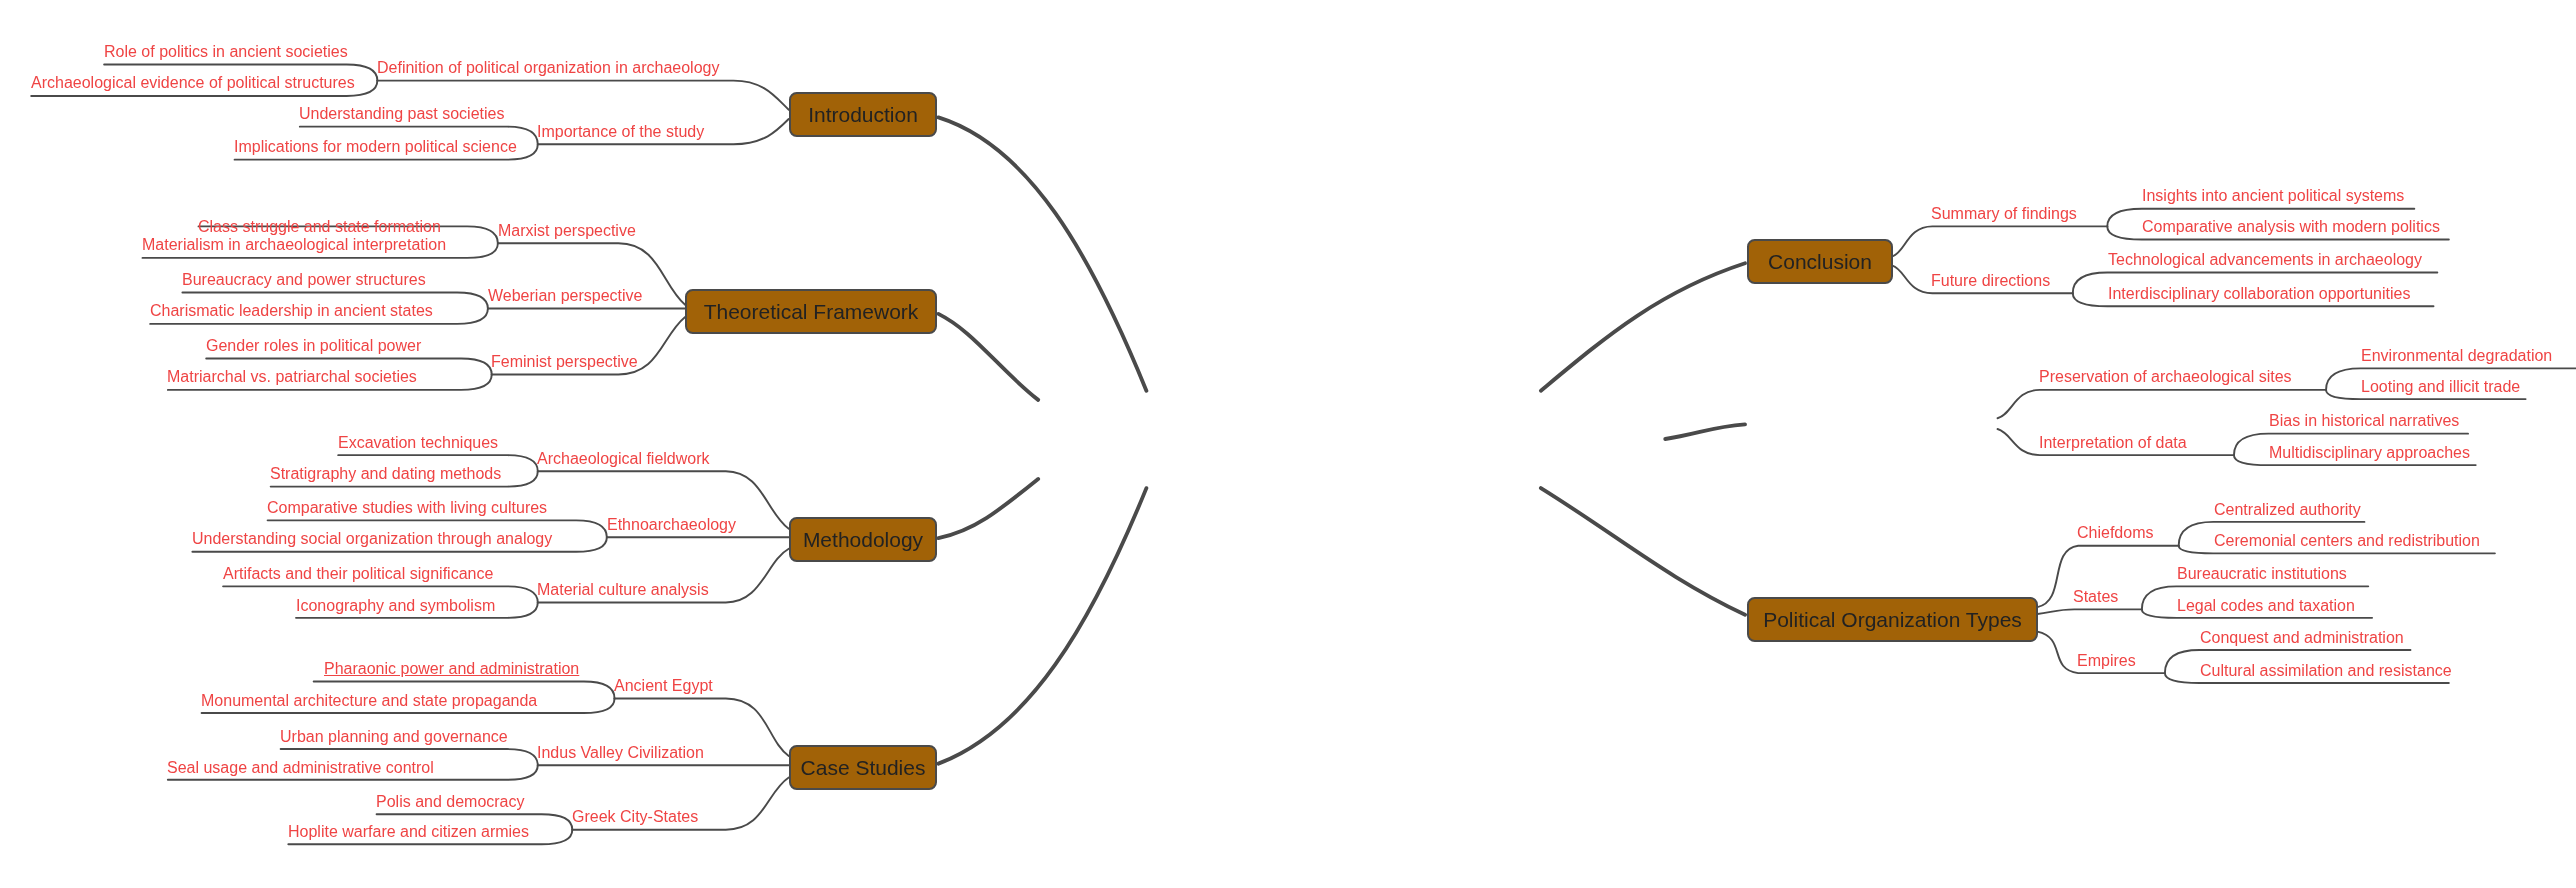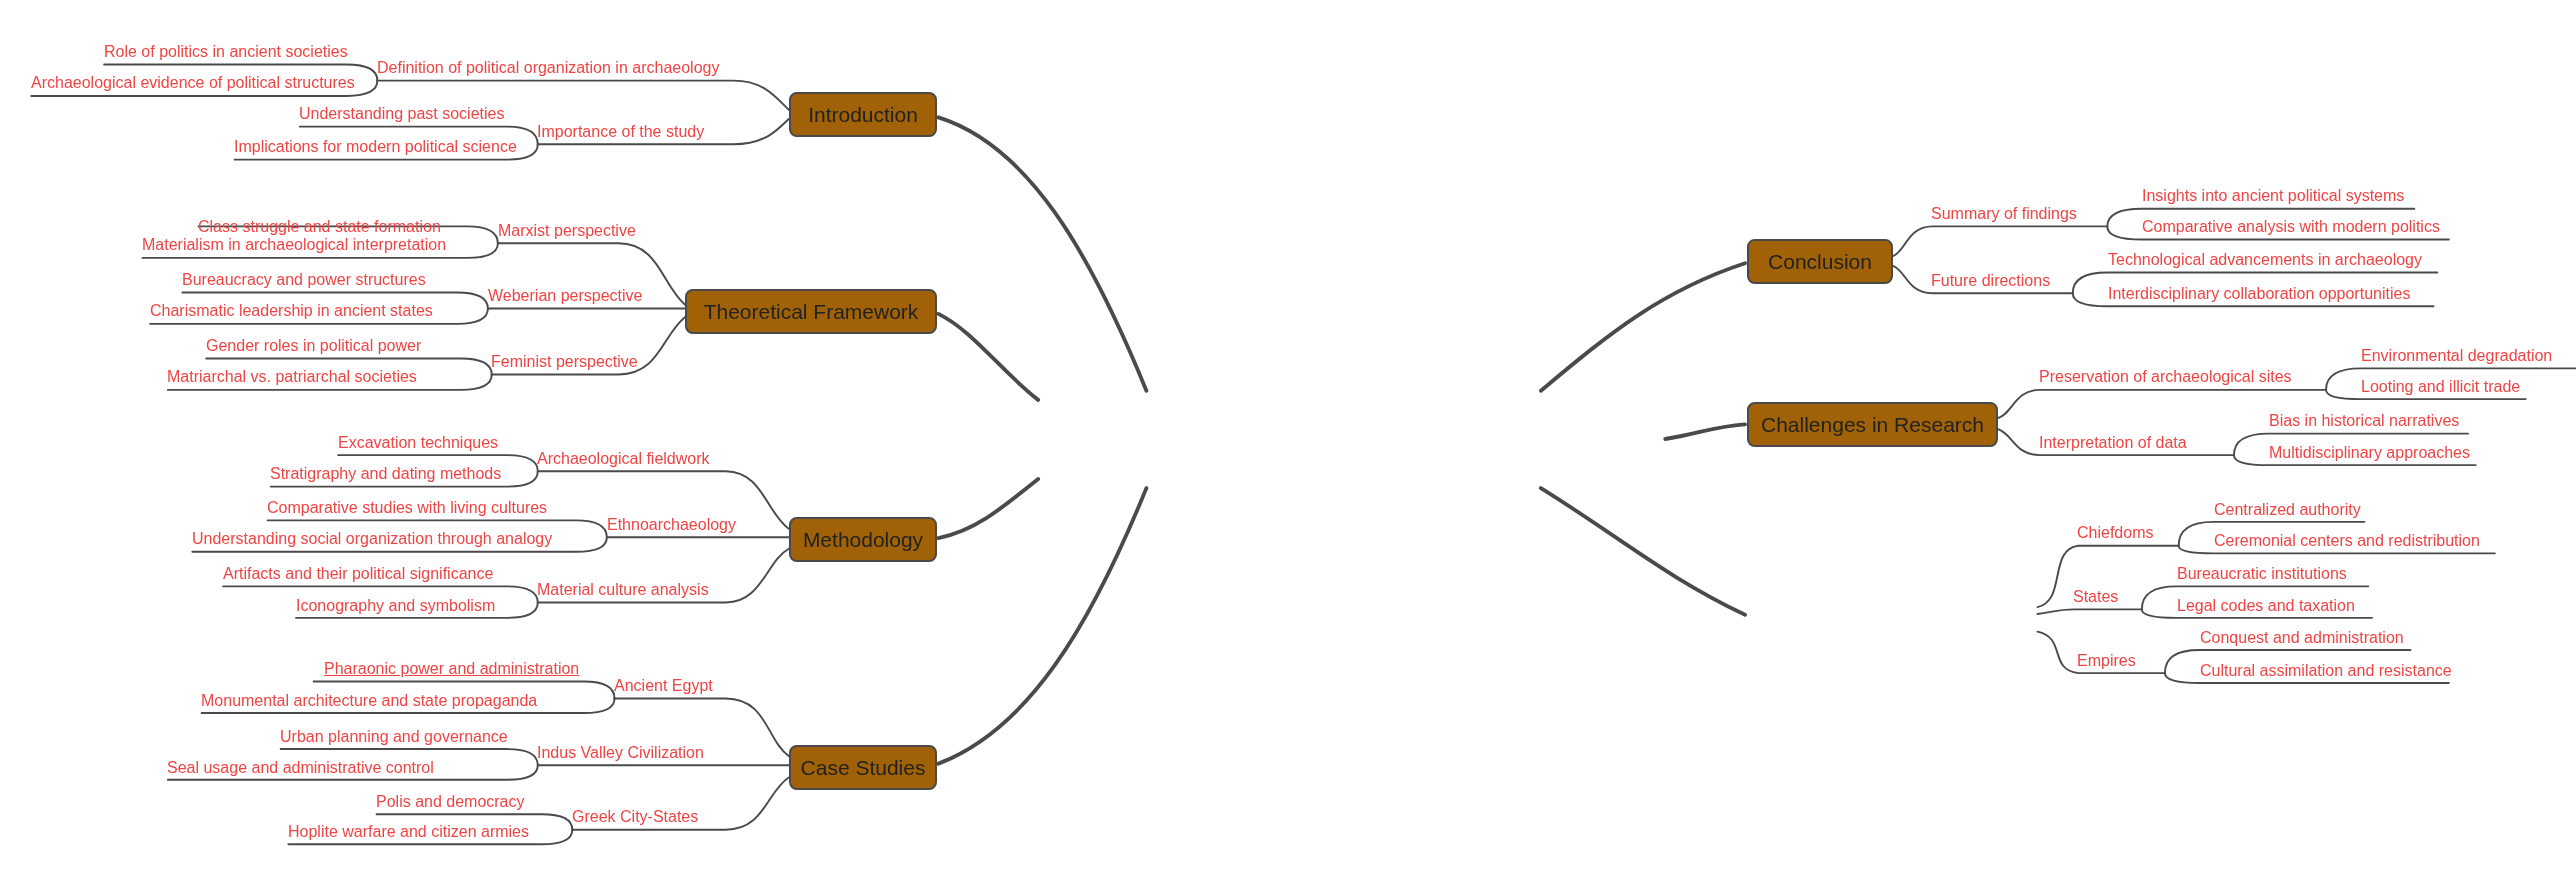--- a/index.html
+++ b/index.html
@@ -92,21 +92,21 @@
       <path d="M3190,890 H2865 Q2820,890 2820,877"></path>
     </g>
   </svg>
 
 
   <div class="node" style="left:789px;top:92px;width:148px;height:45px;">Introduction</div>
   <div class="node" style="left:685px;top:289px;width:252px;height:45px;">Theoretical Framework</div>
   <div class="node" style="left:789px;top:517px;width:148px;height:45px;">Methodology</div>
   <div class="node" style="left:789px;top:745px;width:148px;height:45px;">Case Studies</div>
   <div class="node" style="left:1747px;top:239px;width:146px;height:45px;">Conclusion</div>
-  <div class="node" style="left:1747px;top:402px;width:251px;height:45px;">Challenges in Research</div>
+  <div class="node" style="left:1747px;top:597px;width:291px;height:45px;">Political Organization Types</div>
 
   <div class="lbl" style="left:377px;top:56px;width:360px;">Definition of political organization in archaeology</div>
   <div class="lbl" style="left:104px;top:40px;width:243px;">Role of politics in ancient societies</div>
   <div class="lbl" style="left:31px;top:71px;width:316px;">Archaeological evidence of political structures</div>
   <div class="lbl" style="left:537px;top:120px;width:200px;">Importance of the study</div>
   <div class="lbl" style="left:299px;top:102px;width:207px;">Understanding past societies</div>
   <div class="lbl" style="left:234px;top:135px;width:273px;">Implications for modern political science</div>
 
   <div class="lbl" style="left:498px;top:219px;width:124px;">Marxist perspective</div>
   <div class="lbl" style="left:198px;top:215px;width:269px;">Class struggle and state formation</div>

